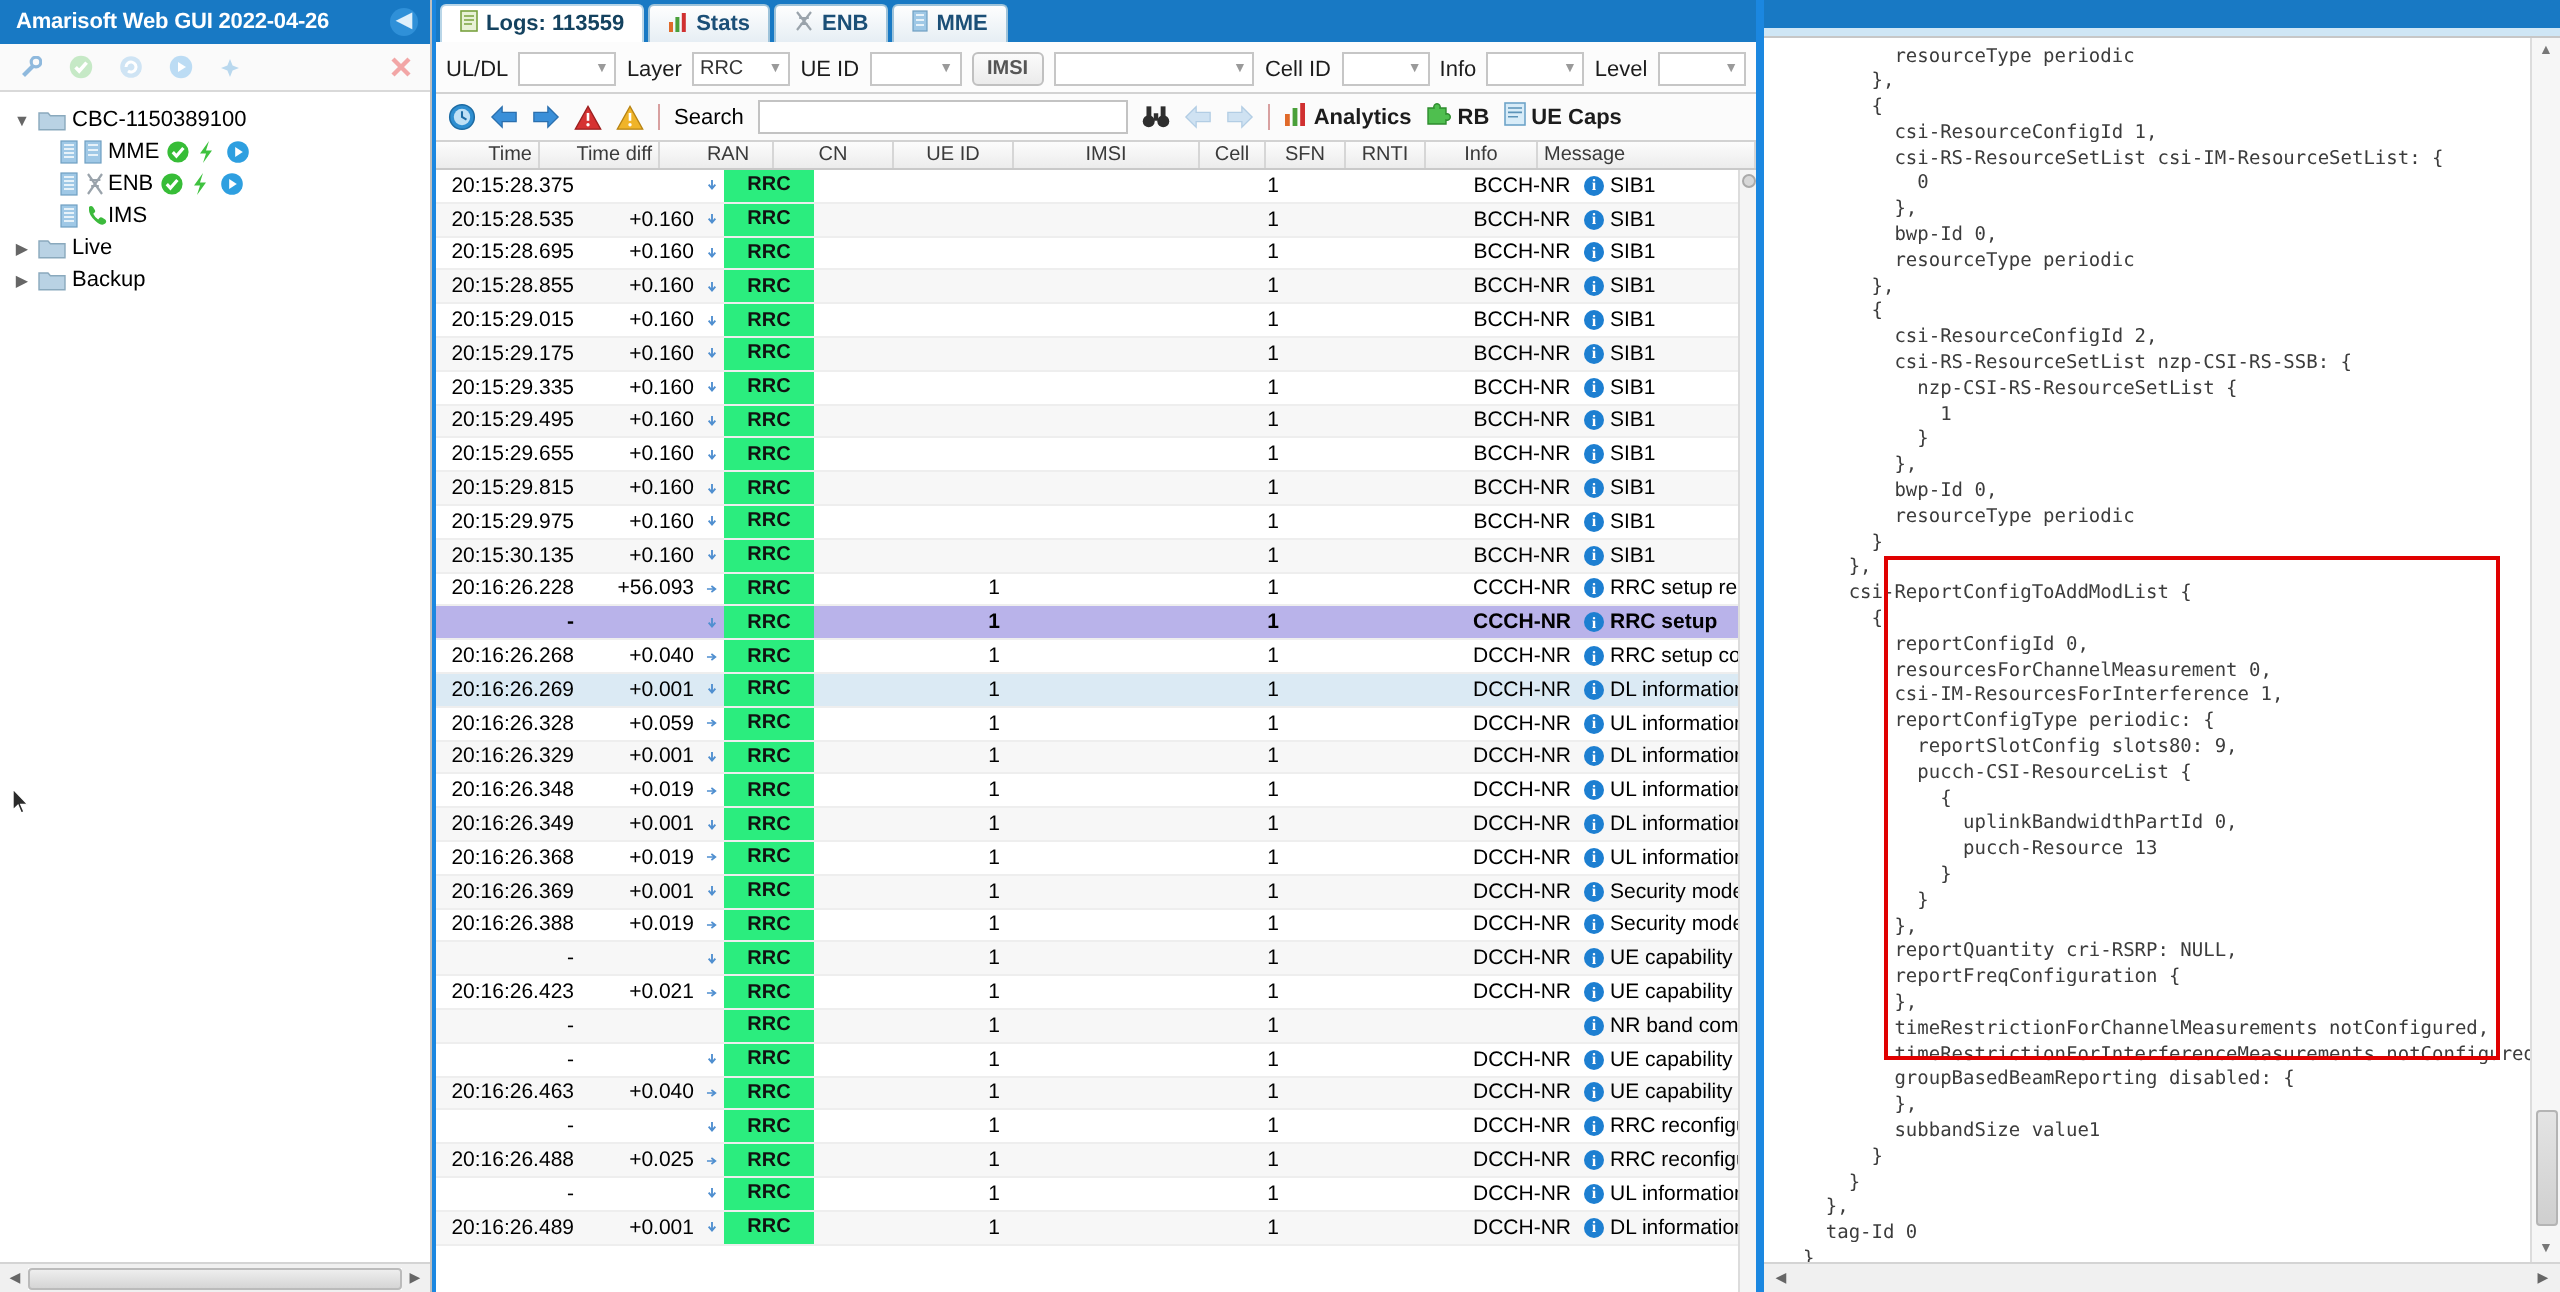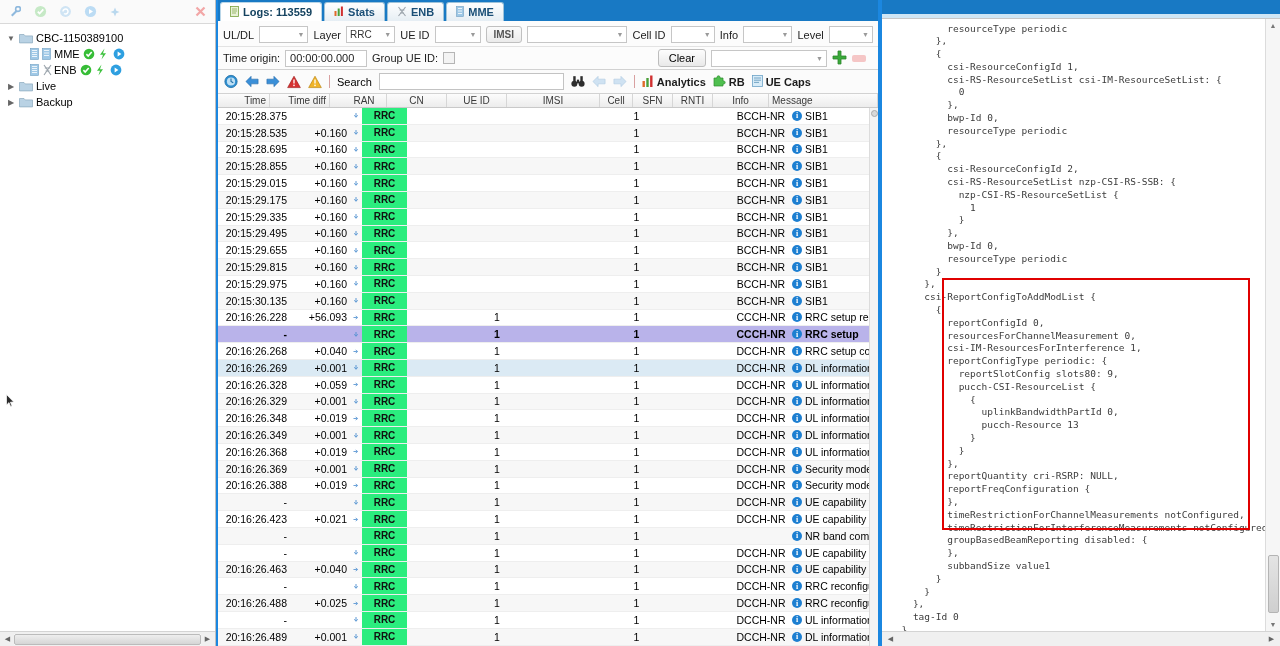--- a/index.html
+++ b/index.html
@@ -219,20 +219,24 @@
   }
   .cursor-arrow { position: absolute; left: 6px; top: 394px; width: 9px; height: 14px; }
 </style>
 </head>
 <body>
 
 <div class="app">
 
   <div class="left-panel">
 
+    <div class="left-titlebar">
+      <span>Amarisoft Web GUI 2022-04-26</span>
+      <span class="collapse-icon">◀</span>
+    </div>
 
 
     <div class="left-toolbar2">
       <span class="ico">
         <svg width="12" height="12" viewBox="0 0 12 12">
             <path d="M2 9 L7 4 L8.5 5.5 L3.5 10.5 Z" fill="#8fb9dd"></path>
             <circle cx="9" cy="3" r="2.4" fill="none" stroke="#8fb9dd" stroke-width="1.6"></circle>
           </svg>
       </span>
       <span class="ico">
@@ -338,20 +342,34 @@
         </span>
         <span class="statusdot">
           <svg width="12" height="12" viewBox="0 0 12 12">
               <circle cx="6" cy="6" r="5.4" fill="#2e9fe0"></circle>
               <path d="M4.6 3.5 L8.4 6 L4.6 8.5 Z" fill="#fff"></path>
             </svg>
         </span>
       </div>
 
 
+      <div class="tnode l2">
+        <span class="srv">
+          <svg width="9" height="12" viewBox="0 0 9 12">
+              <rect x="0.5" y="0.5" width="8" height="11" fill="#9fc8e6" stroke="#6f9fc2" stroke-width="0.6"></rect>
+              <path d="M2 2.5h5M2 4.5h5M2 6.5h5M2 8.5h5" stroke="#fff" stroke-width="0.8"></path>
+            </svg>
+        </span>
+        <span class="srv">
+          <svg width="12" height="12" viewBox="0 0 12 12">
+              <path d="M2.5 1.5 q1 -1 2 0 l1 1.6 q0.4 0.7 -0.3 1.3 l-0.6 0.5 q0.8 1.8 2.5 2.8 l0.6 -0.7 q0.6 -0.7 1.3 -0.2 l1.6 1 q1 0.9 0 2 -1.8 1.6 -5 -1.4 -3.2 -3 -3.1 -5.4 z" fill="#3cba3c"></path>
+            </svg>
+        </span>
+        <span>IMS</span>
+      </div>
 
       <div class="tnode l1">
         <span class="twist">▶</span>
         <span class="folder">
           <svg width="14" height="11" viewBox="0 0 14 11">
               <path d="M0.5 1.5 h4.5 l1.2 1.4 h7.3 v7 h-13 Z" fill="#b9d2e4" stroke="#8aa9bd" stroke-width="0.7"></path>
             </svg>
         </span>
         <span>Live</span>
       </div>
@@ -452,39 +470,20 @@
         <span class="flab">Info</span>
         <span class="sel-box" style="width:58px">
           <span style="flex:1"></span>
             <span class="car">▼</span>
         </span>
         <span class="flab">Level</span>
         <span class="sel-box" style="width:52px">
           <span style="flex:1"></span>
             <span class="car">▼</span>
         </span>
-      </div>
-      <div class="frow frow2">
-        <span class="flab">Time origin:</span>
-        <span class="txtin" style="width:82px">00:00:00.000</span>
-        <span class="flab">Group UE ID:</span>
-        <span class="chk"></span>
-        <span class="spacer"></span>
-        <span class="clear-btn">Clear</span>
-        <span class="sel-box" style="width:116px">
-          <span style="flex:1"></span>
-            <span class="car">▼</span>
-        </span>
-        <span class="gplus">
-          <svg width="15" height="15" viewBox="0 0 15 15">
-              <path d="M6 1h3v5h5v3H9v5H6V9H1V6h5Z" fill="#3aa93a" stroke="#2b862b" stroke-width="0.8"></path>
-            </svg>
-        </span>
-        <span class="rminus"></span>
-        <span style="width:2px"></span>
       </div>
     </div>
 
     <div class="toolrow">
       <span class="ico">
         <svg width="15" height="15" viewBox="0 0 15 15">
             <circle cx="7.5" cy="7.5" r="6.6" fill="#2e8ed0" stroke="#1d6ba3" stroke-width="0.8"></circle>
             <circle cx="7.5" cy="7.5" r="4.4" fill="#bfe0f5"></circle>
             <path d="M7.5 4.4V7.5l2.4 1.4" stroke="#1d6ba3" stroke-width="1.1" fill="none"></path>
           </svg>

